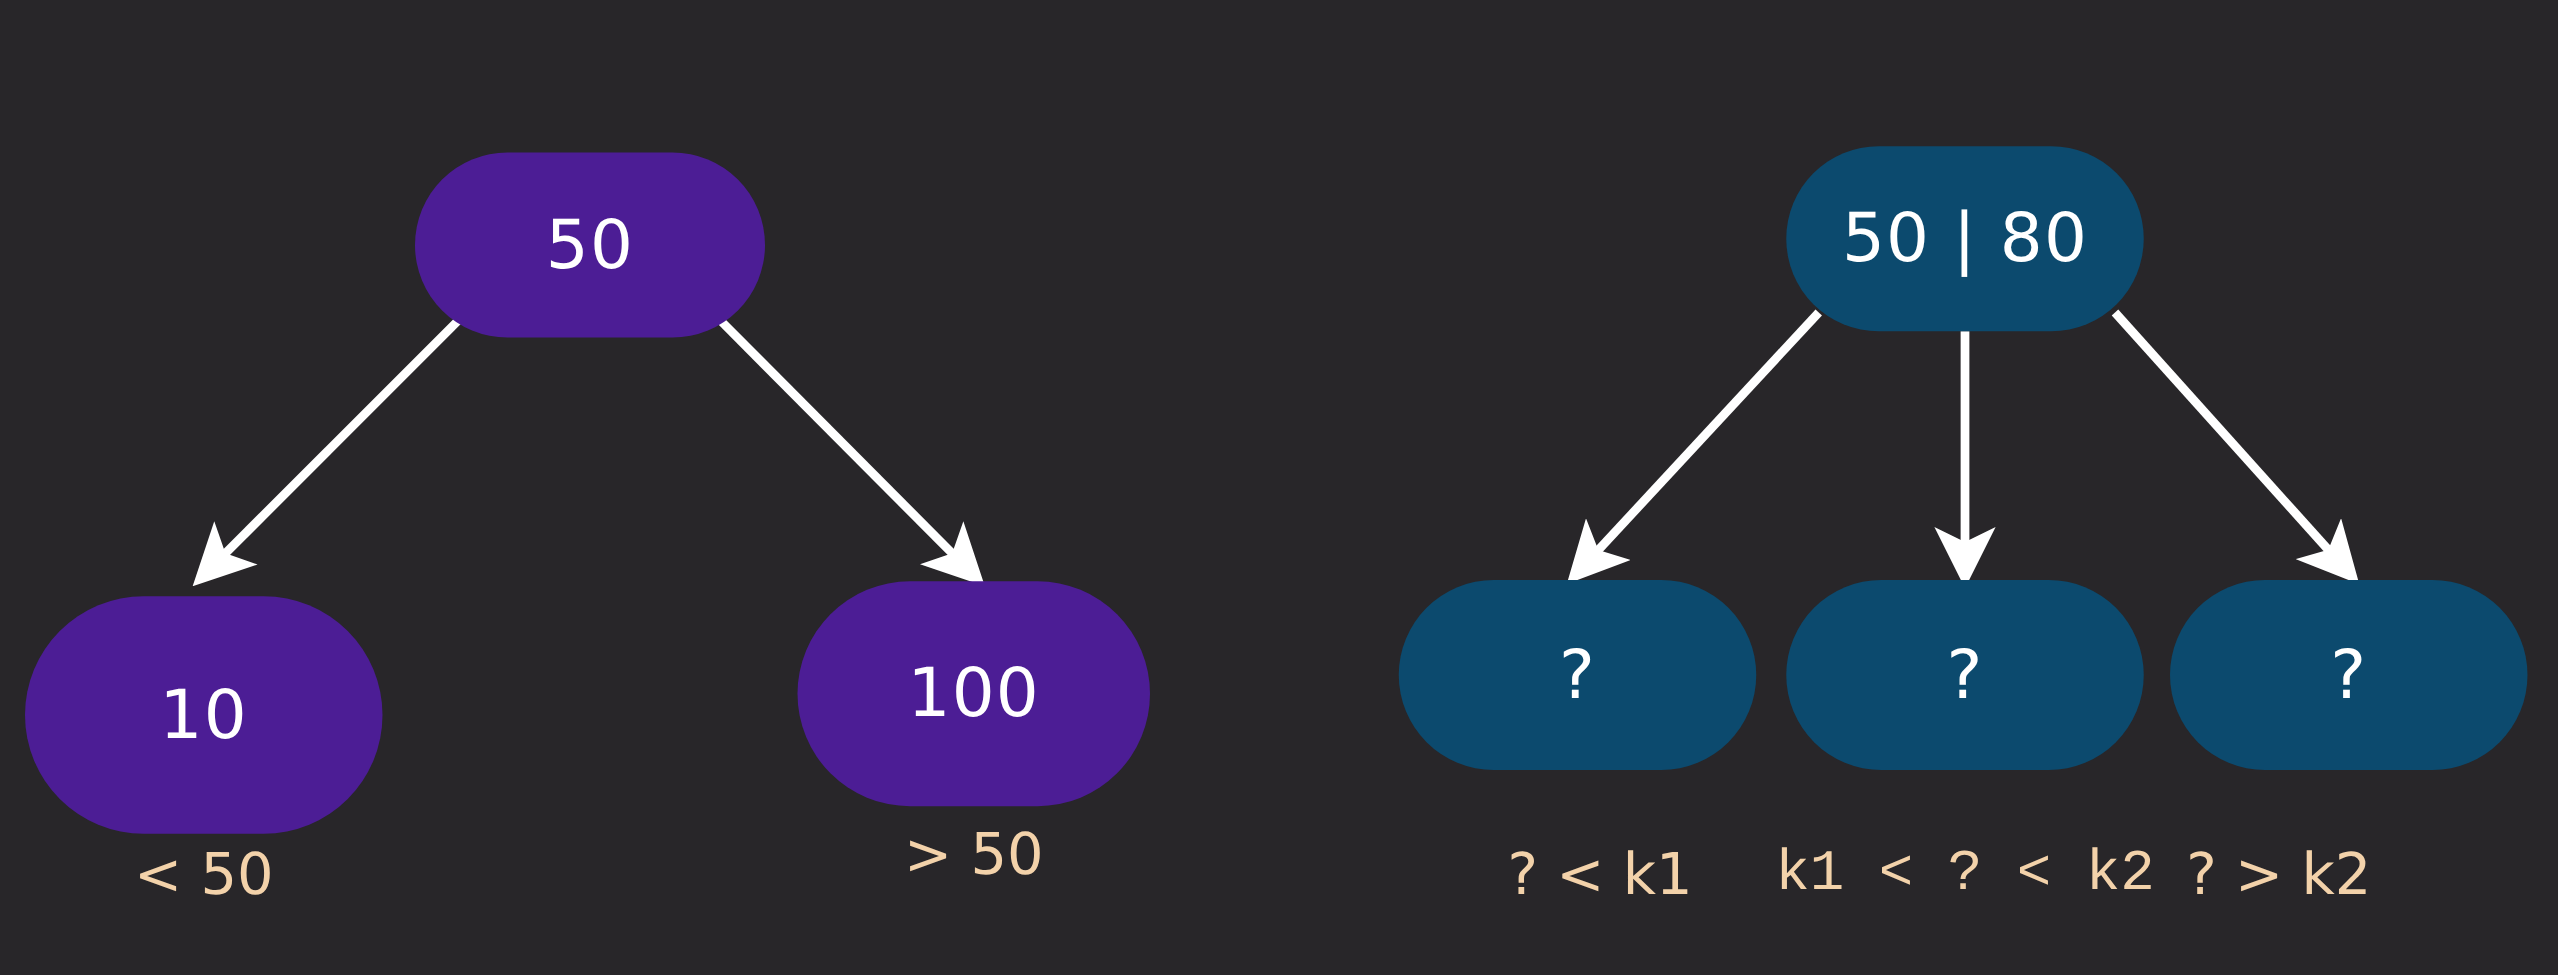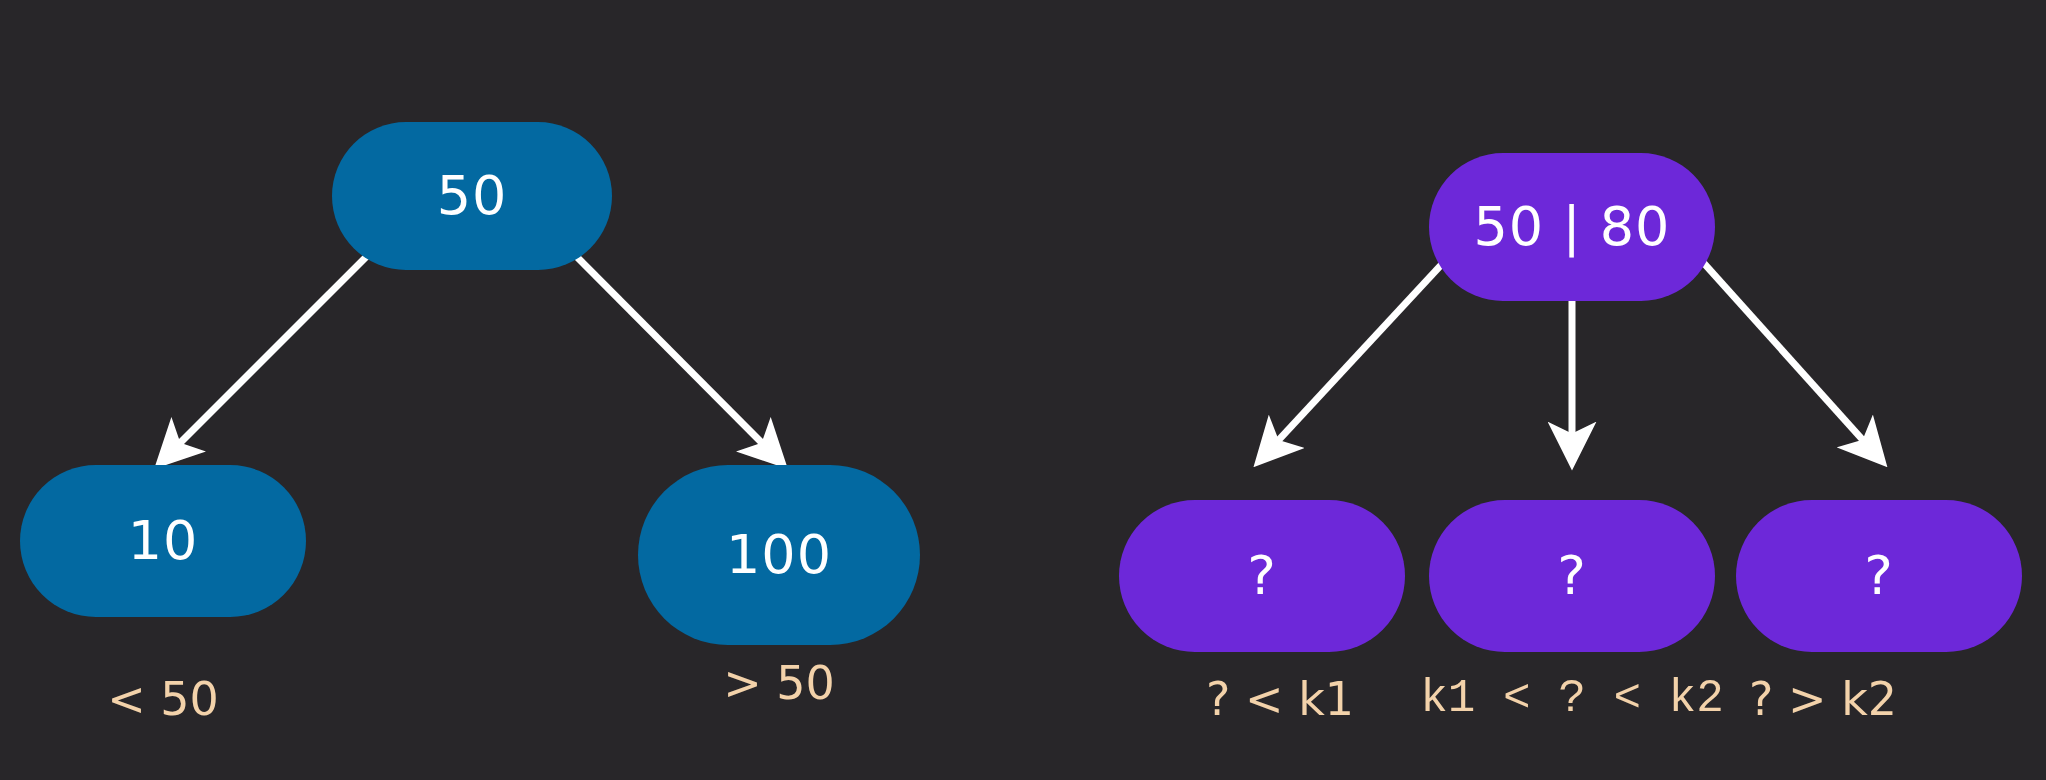--- a/index.html
+++ b/index.html
@@ -31,22 +31,22 @@
     justify-content: center;
     border-radius: 999px;
     color: #ffffff;
     font-size: 54px;
     font-weight: 400;
     letter-spacing: 1px;
     line-height: 1;
     box-sizing: border-box;
     white-space: pre;
   }
-  .node.green { background: #0369a1; }
-  .node.blue  { background: #6d28d9; margin-top: 36px; }
+  .node.green { background: #4c1d95; }
+  .node.blue  { background: #0c4a6e; }
 
   .caption {
     position: absolute;
     color: #F3D2AA;
     font-size: 46px;
     font-weight: 400;
     line-height: 1;
     text-align: center;
     white-space: pre;
     transform: translateX(-50%);
@@ -67,21 +67,21 @@
         <line x1="368" y1="255" x2="163" y2="460" marker-end="url(#arrowhead)"></line>
         <line x1="575" y1="255" x2="779" y2="460" marker-end="url(#arrowhead)"></line>
         <line x1="1455" y1="250" x2="1262" y2="458" marker-end="url(#arrowhead)"></line>
         <line x1="1572" y1="265" x2="1572" y2="458" marker-end="url(#arrowhead)"></line>
         <line x1="1692" y1="250" x2="1879" y2="458" marker-end="url(#arrowhead)"></line>
       </g>
   </svg>
 
   <div id="node-layer">
       <div class="node green" style="left: 332px; top: 122px; width: 280px; height: 148px;"><span>50</span></div>
-      <div class="node green" style="left: 20px; top: 465px; width: 286px; height: 152px;"><span>10</span></div>
+      <div class="node green" style="left: 20px; top: 477px; width: 286px; height: 190px;"><span>10</span></div>
       <div class="node green" style="left: 638px; top: 465px; width: 282px; height: 180px;"><span>100</span></div>
       <div class="node blue" style="left: 1429px; top: 117px; width: 286px; height: 148px;"><span>50 | 80</span></div>
       <div class="node blue" style="left: 1119px; top: 464px; width: 286px; height: 152px;"><span>?</span></div>
       <div class="node blue" style="left: 1429px; top: 464px; width: 286px; height: 152px;"><span>?</span></div>
       <div class="node blue" style="left: 1736px; top: 464px; width: 286px; height: 152px;"><span>?</span></div>
     </div>
   <div id="caption-layer">
       <div class="caption" style="left: 163px; top: 676px;">&lt; 50</div>
       <div class="caption" style="left: 779px; top: 660px;">&gt; 50</div>
       <div class="caption" style="left: 1280px; top: 676px;">? &lt; k1</div>

